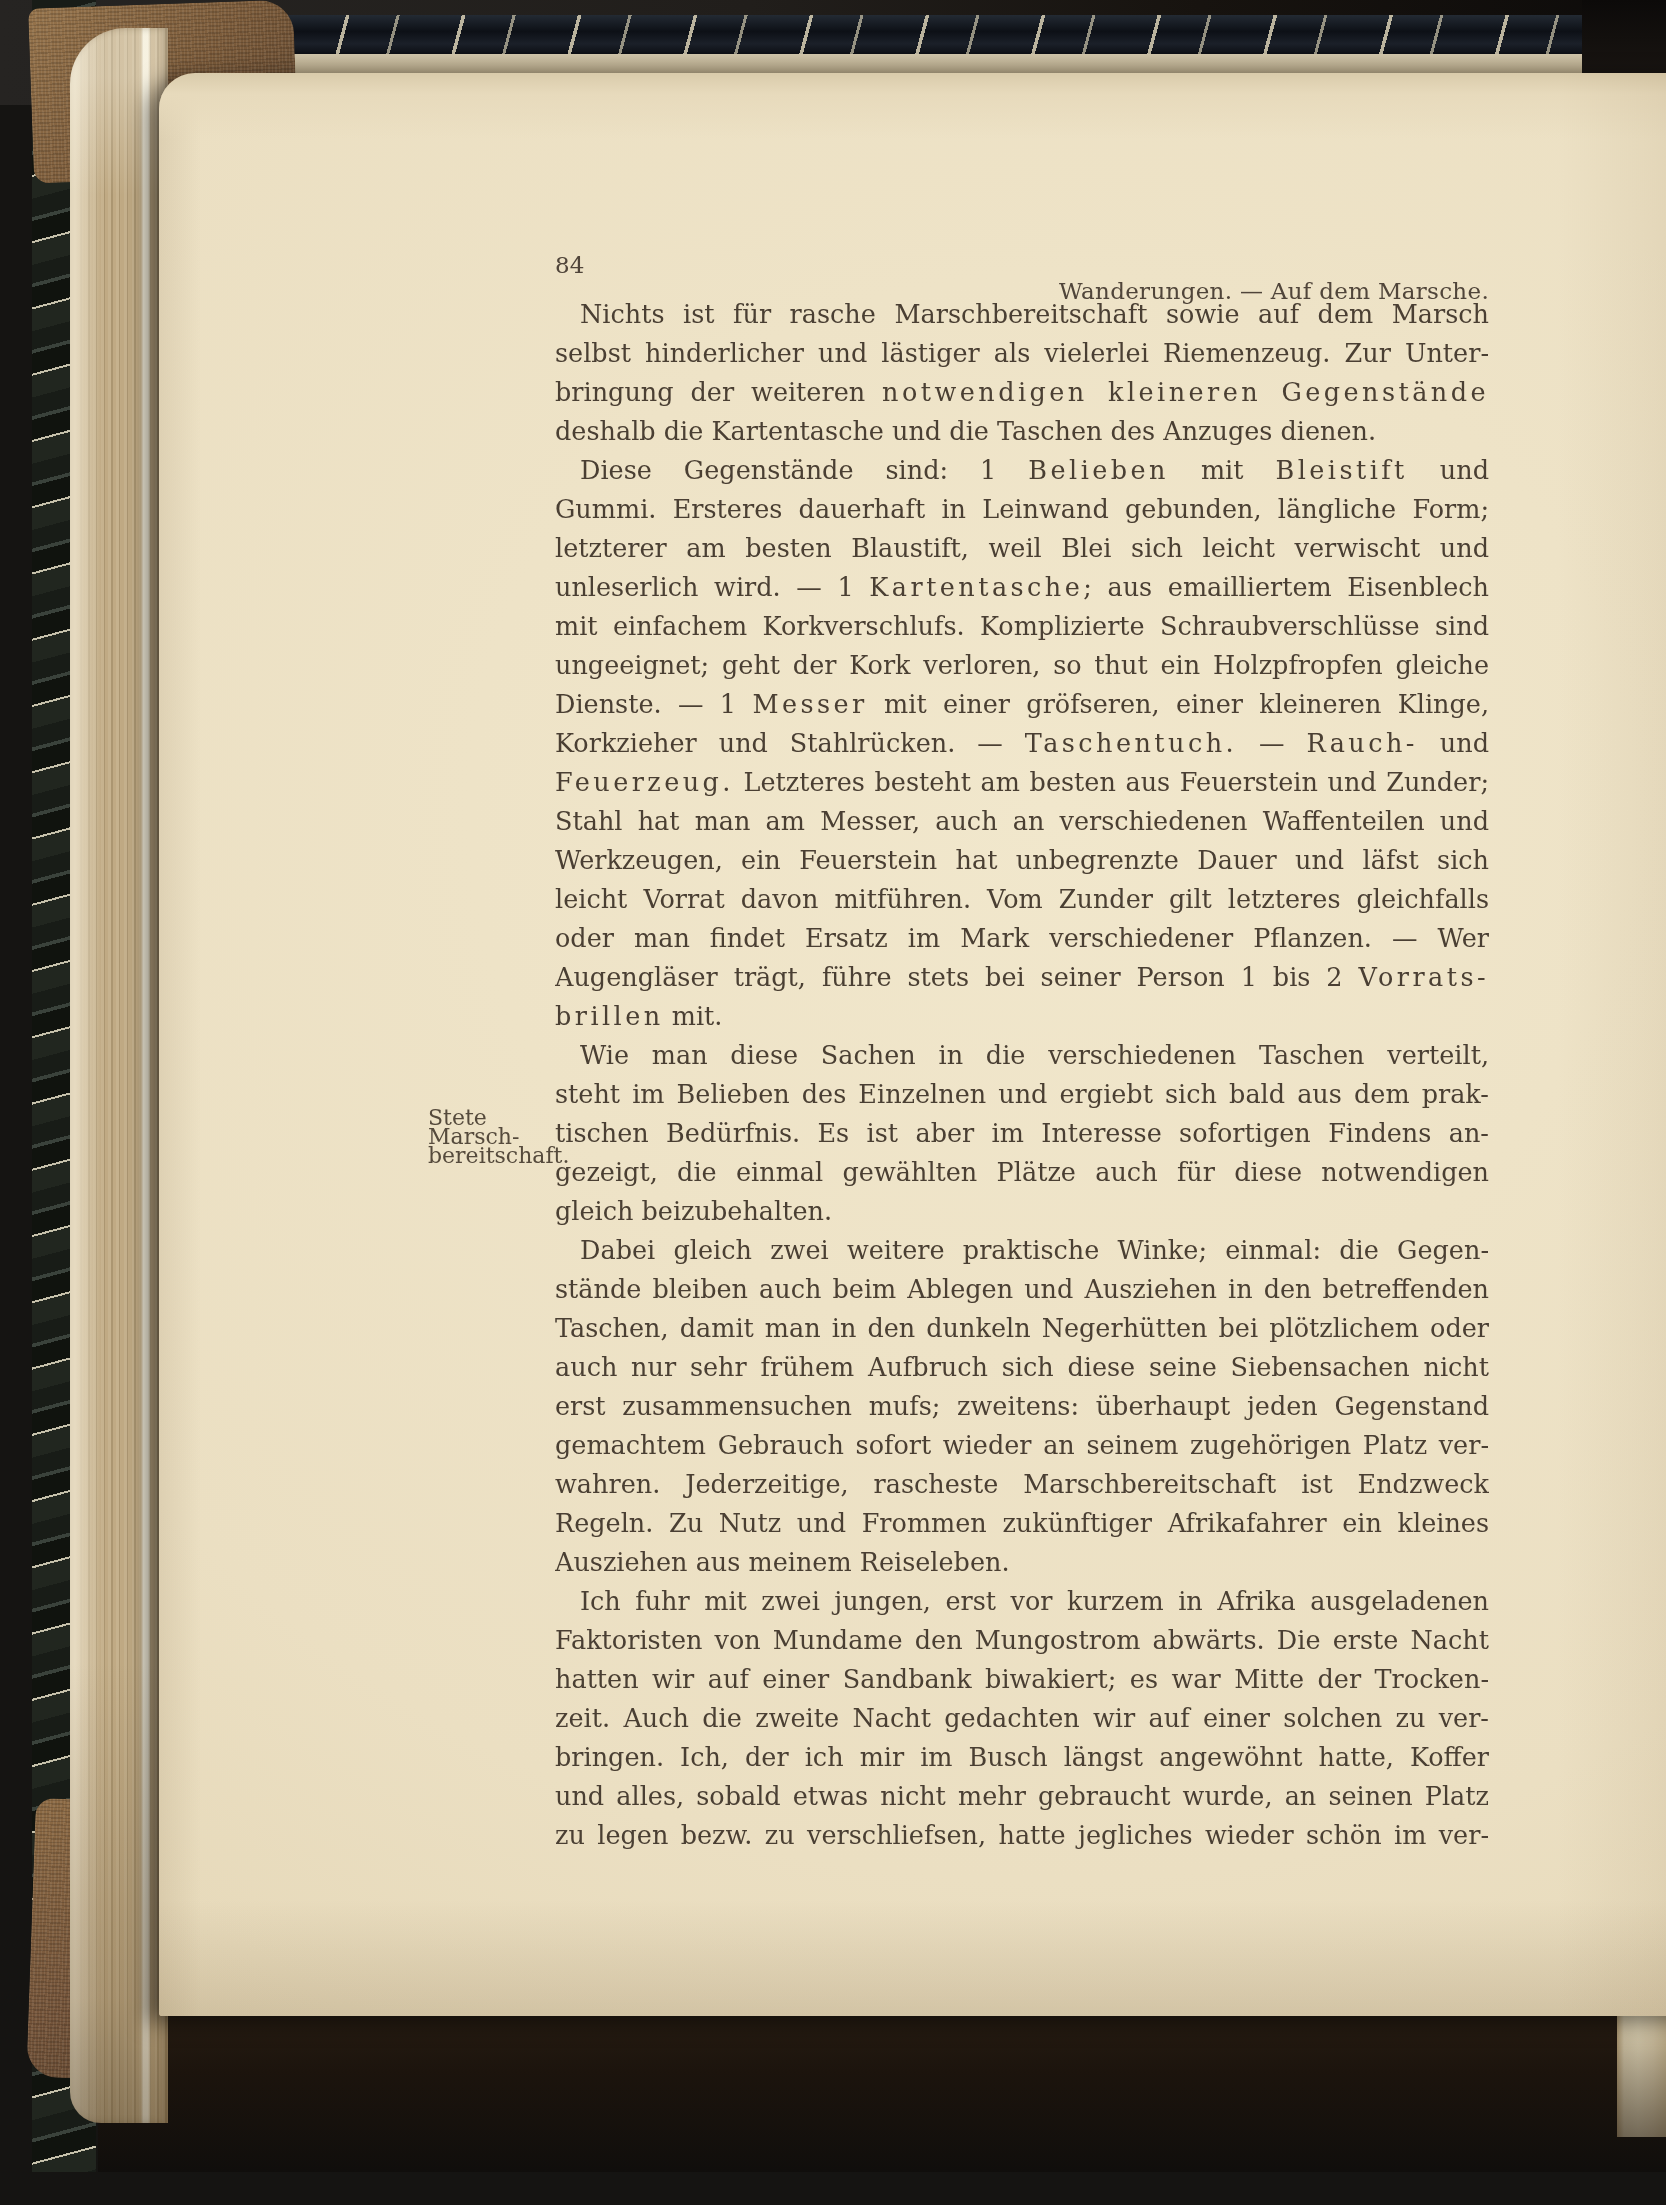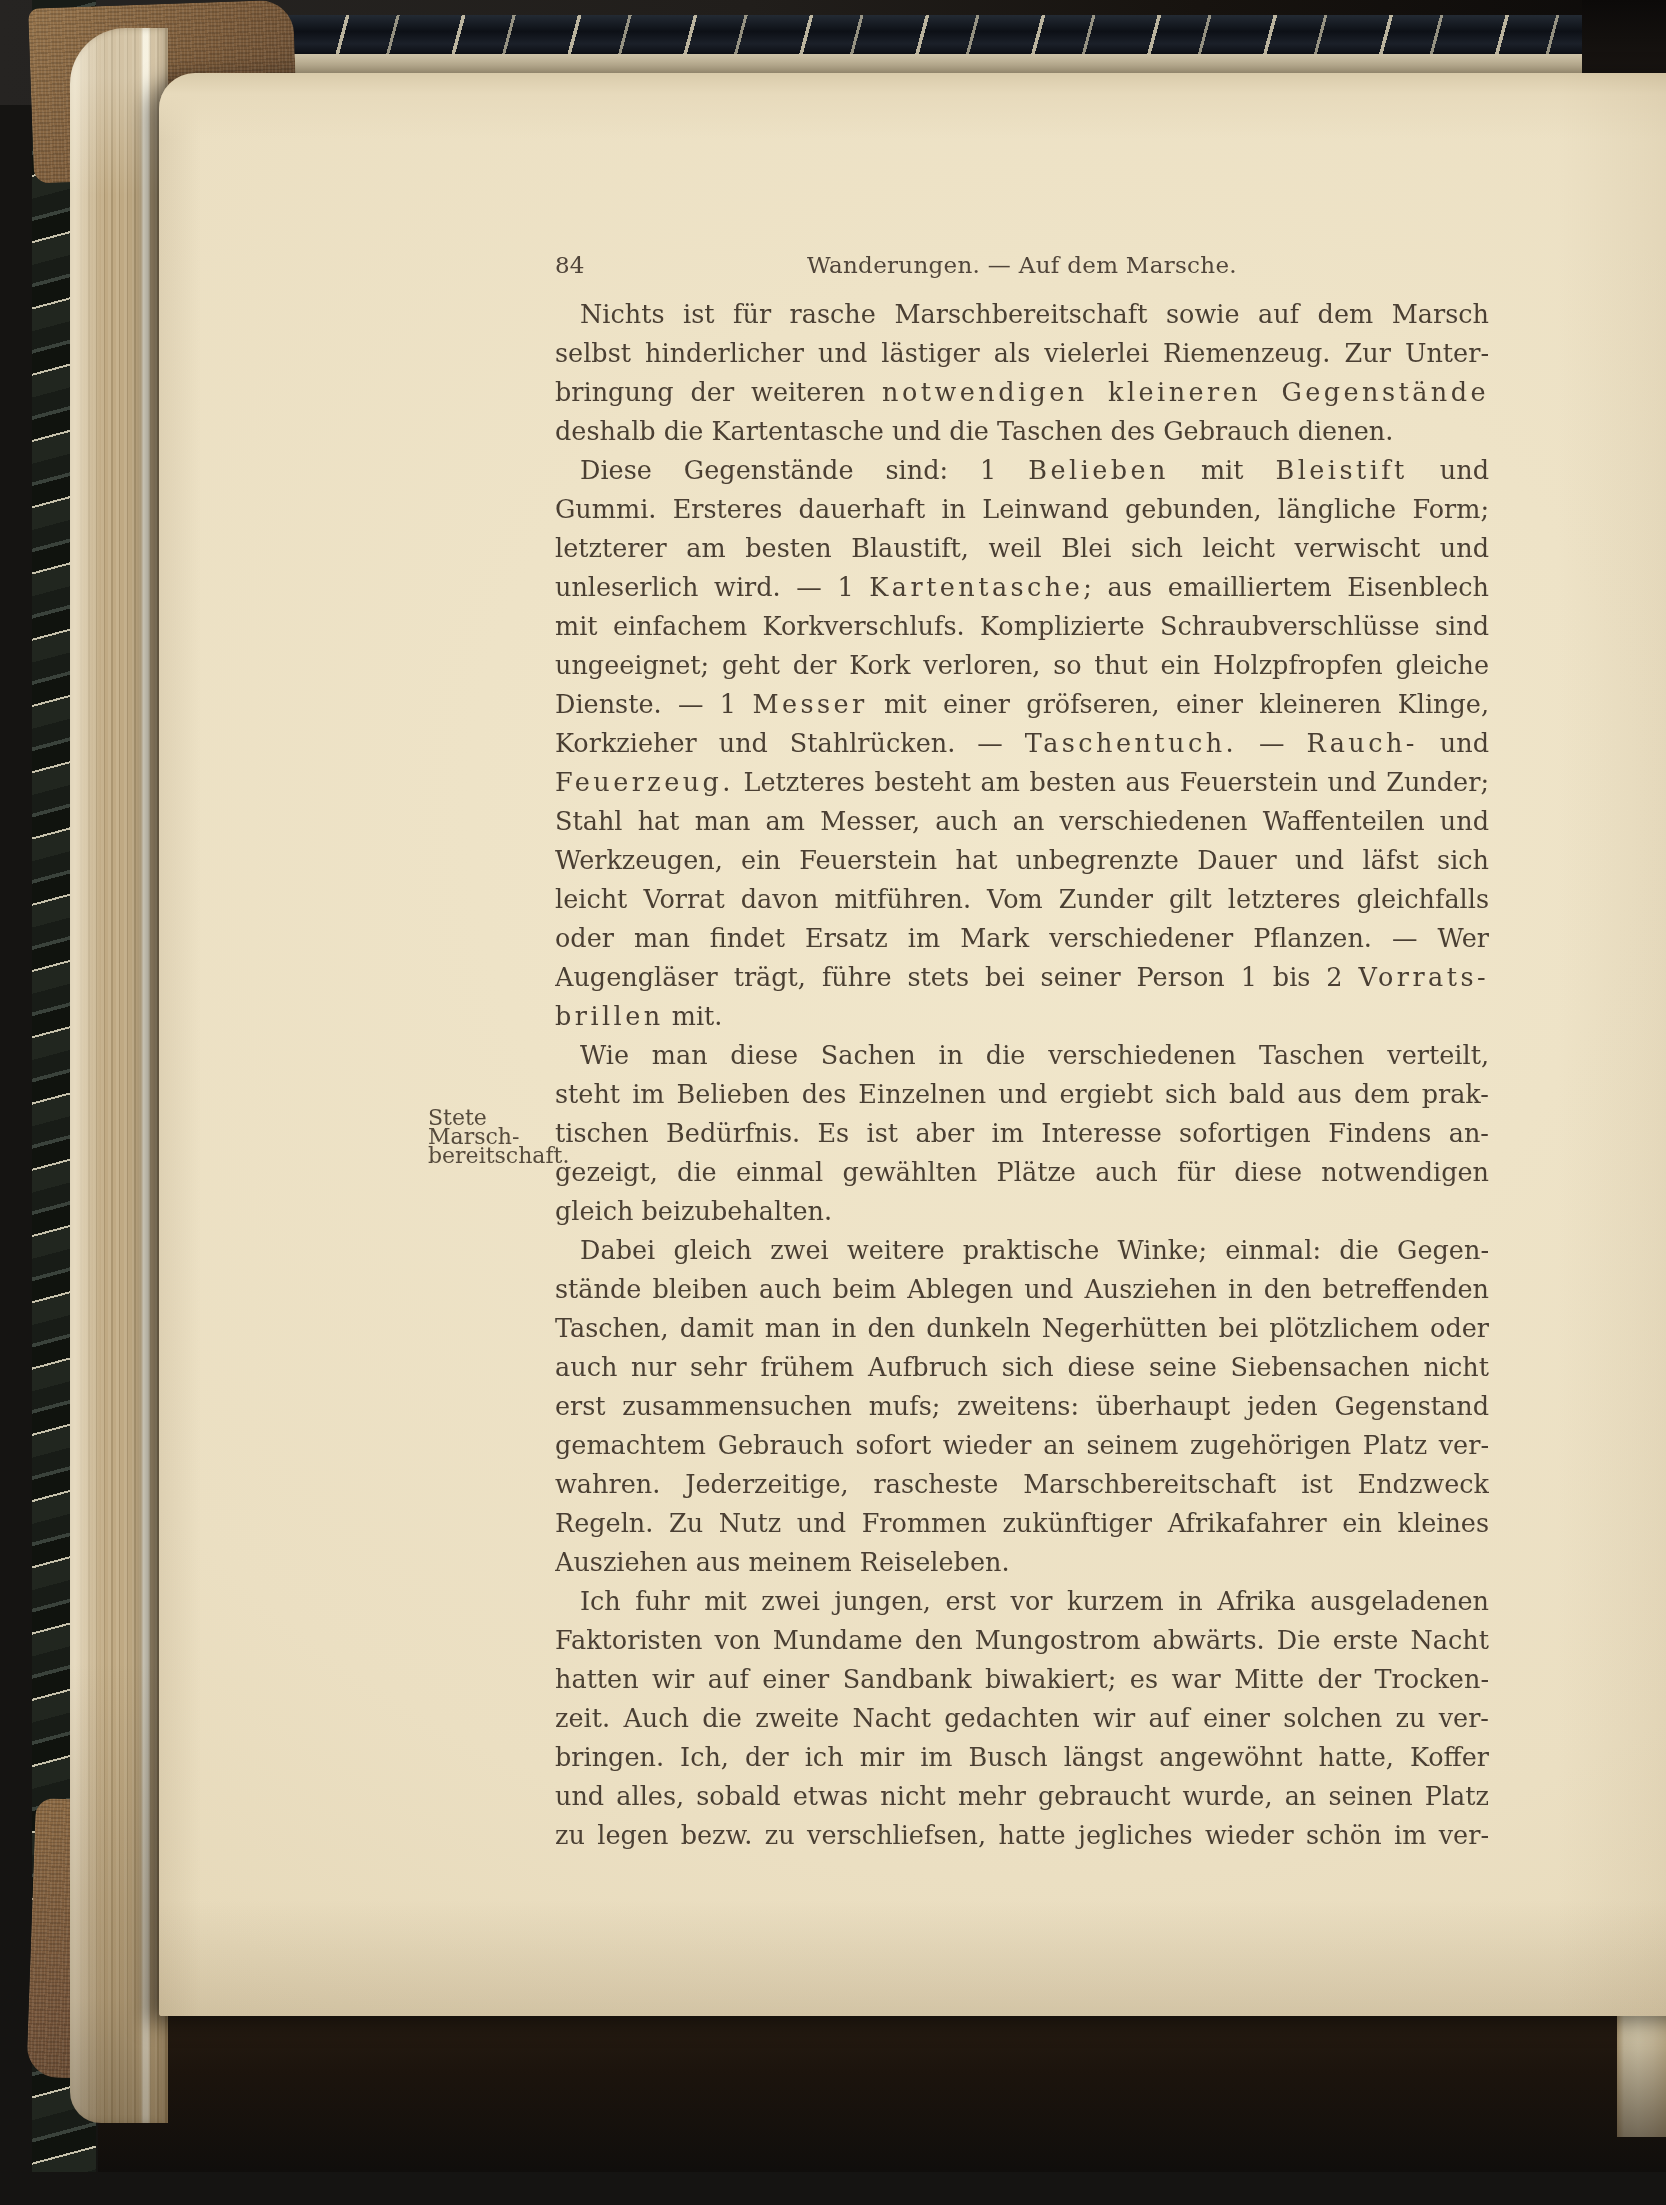--- a/index.html
+++ b/index.html
@@ -92,21 +92,21 @@
     background:
       linear-gradient(180deg, rgba(30,22,14,.55) 0 21px, rgba(30,22,14,0) 63px, rgba(30,22,14,0) 93%, rgba(30,22,14,.6) 100%),
       linear-gradient(90deg,#bfa87e 0px,#e7dab9 7px,#f0e4c3 21px,#e8d9b6 36px,#d8c69e 50px);
   }
   
   .header-row{
     position:absolute;left:396px;top:176px;width:934px;height:32px;
     font-size:23px;line-height:32px;color:#50453a;
   }
   .pagenum{position:absolute;left:0;top:0;}
-  .running-title{display:block;text-align:center;letter-spacing:0.3px;}
+  .running-title{display:block;text-align:right;letter-spacing:0.3px;margin-top:26px;}
   .body-col{
     position:absolute;left:396px;top:222px;width:934px;
     font-size:25.5px;color:var(--ink,#4a3f33);
   }
   .line{
     height:39px;line-height:39px;overflow:hidden;
     text-align:justify;text-align-last:justify;
   }
   .line.first{text-indent:25px;}
   .line.end{text-align-last:left;}
@@ -139,21 +139,21 @@
     </div>
     <div class="margin-note" id="margin-note">
         <div class="mline">Stete</div>
         <div class="mline">Marsch-</div>
         <div class="mline">bereitschaft.</div>
       </div>
     <div class="body-col" id="body-col">
         <div class="line first">Nichts ist für rasche Marschbereitschaft sowie auf dem Marsch</div>
         <div class="line">selbst hinderlicher und lästiger als vielerlei Riemenzeug. Zur Unter-</div>
         <div class="line">bringung der weiteren <span class="g">notwendigen kleineren Gegenstände</span> sollen</div>
-        <div class="line end">deshalb die Kartentasche und die Taschen des Gebrauch dienen.</div>
+        <div class="line end">deshalb die Kartentasche und die Taschen des Anzuges dienen.</div>
         <div class="line first">Diese Gegenstände sind: 1 <span class="g">Belieben</span> mit <span class="g">Bleistift</span> und</div>
         <div class="line">Gummi. Ersteres dauerhaft in Leinwand gebunden, längliche Form;</div>
         <div class="line">letzterer am besten Blaustift, weil Blei sich leicht verwischt und</div>
         <div class="line">unleserlich wird. — 1 <span class="g">Kartentasche</span>; aus emailliertem Eisenblech</div>
         <div class="line">mit einfachem Korkverschlufs. Komplizierte Schraubverschlüsse sind</div>
         <div class="line">ungeeignet; geht der Kork verloren, so thut ein Holzpfropfen gleiche</div>
         <div class="line">Dienste. — 1 <span class="g">Messer</span> mit einer gröfseren, einer kleineren Klinge,</div>
         <div class="line">Korkzieher und Stahlrücken. — <span class="g">Taschentuch.</span> — <span class="g">Rauch-</span> und</div>
         <div class="line"><span class="g">Feuerzeug.</span> Letzteres besteht am besten aus Feuerstein und Zunder;</div>
         <div class="line">Stahl hat man am Messer, auch an verschiedenen Waffenteilen und</div>

